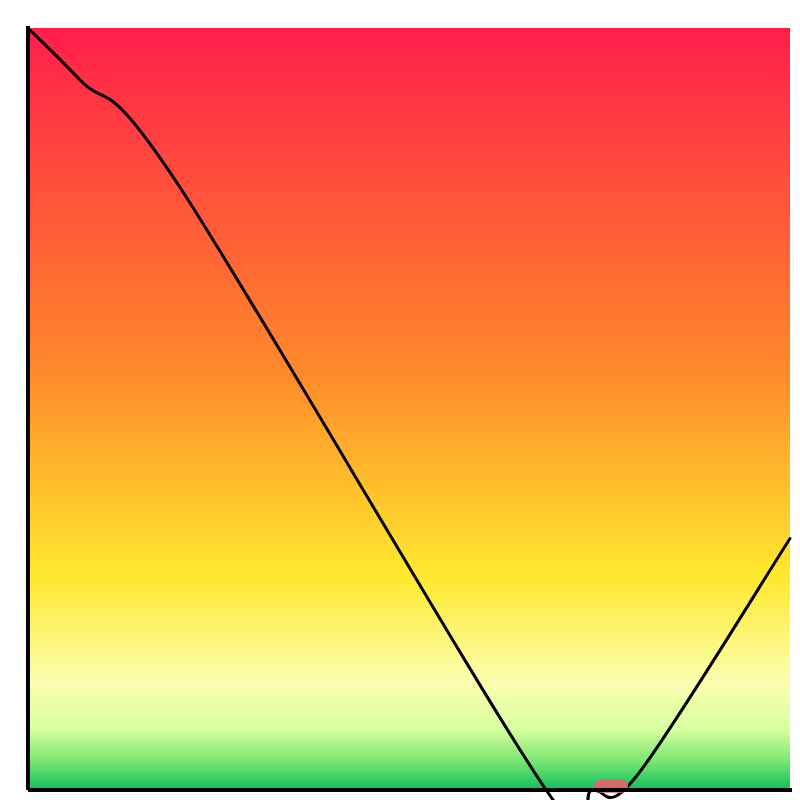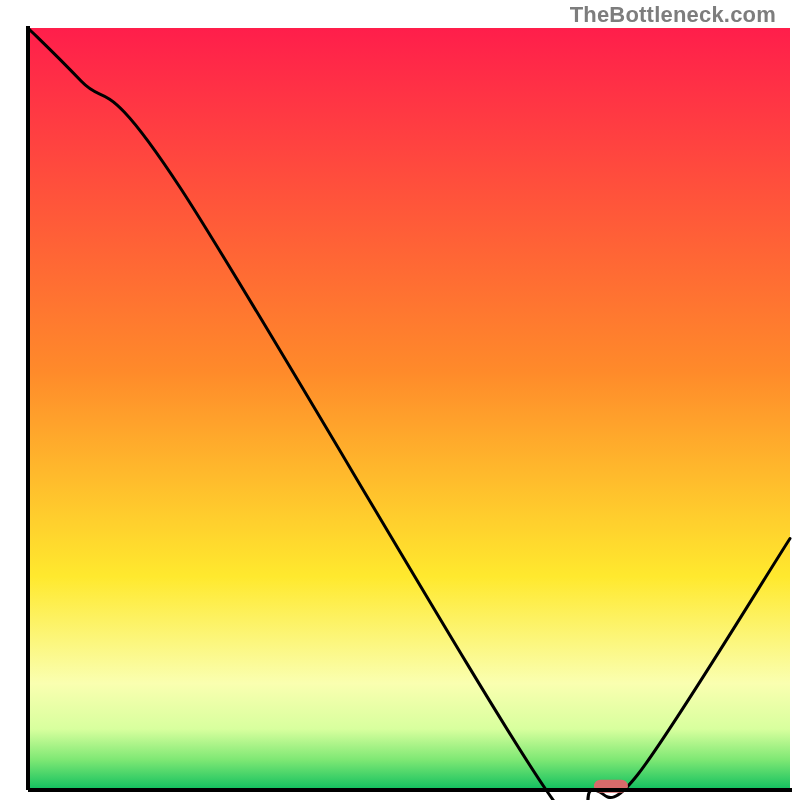--- a/index.html
+++ b/index.html
@@ -4,21 +4,20 @@
 <style>
   html,body{margin:0;padding:0;width:800px;height:800px;background:#fff;font-family:Arial,Helvetica,sans-serif}
   .wrap{position:relative;width:800px;height:800px}
   .watermark{position:absolute;top:2px;right:24px;color:#7d7d7d;font-size:22px;font-weight:600;letter-spacing:.2px}
   svg{display:block}
 </style>
 </head>
 <body>
 
 <div class="wrap">
-  <div class="watermark">TheBottleneck.com</div>
   <svg id="chart-svg" width="800" height="800" viewBox="0 0 800 800">
       <defs>
         <linearGradient id="bg-grad" x1="0" y1="0" x2="0" y2="1">
           <stop offset="0%" stop-color="#ff1e4b"></stop>
           <stop offset="45%" stop-color="#ff8a2a"></stop>
           <stop offset="72%" stop-color="#ffe92e"></stop>
           <stop offset="86%" stop-color="#faffb0"></stop>
           <stop offset="92%" stop-color="#d8ff9e"></stop>
           <stop offset="96%" stop-color="#7fe874"></stop>
           <stop offset="100%" stop-color="#0fbf5f"></stop>

